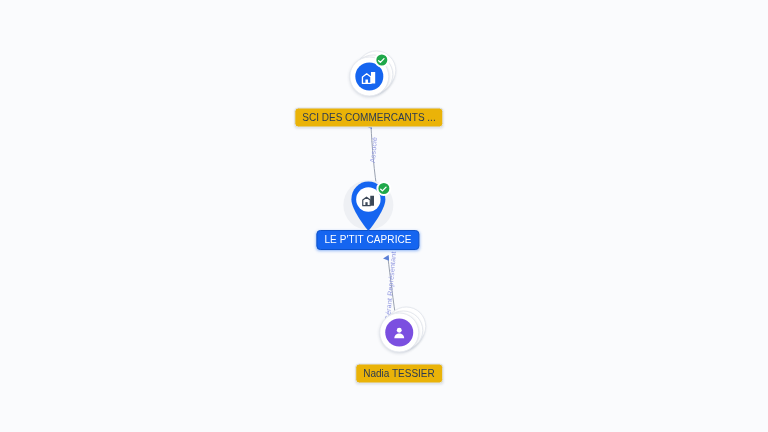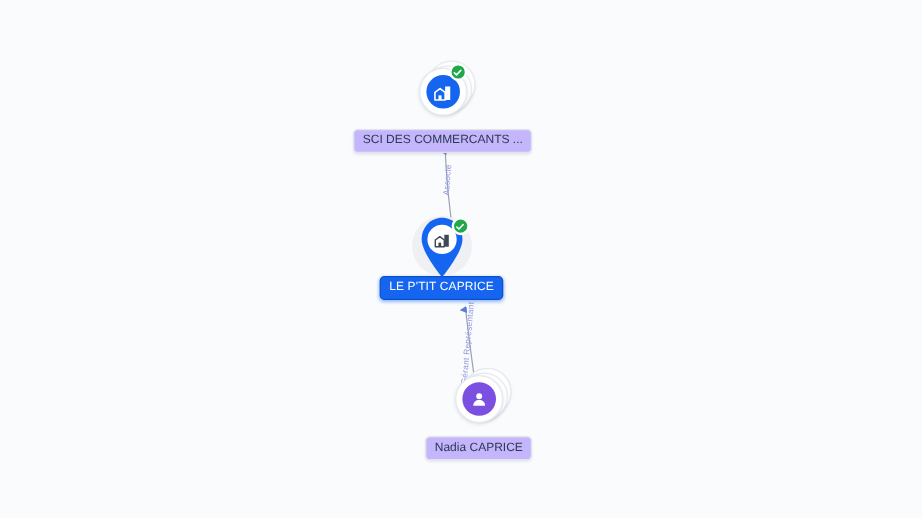--- a/index.html
+++ b/index.html
@@ -114,21 +114,21 @@
     display: flex;
     align-items: center;
     justify-content: center;
     box-sizing: border-box;
   }
   .badge-check svg { display: block; }
 
   
   .node-label {
     margin-top: 3px;
-    background: #c4b5fd;
+    background: #eab308;
     border: 1px solid #dfe3ea;
     border-radius: 4px;
     padding: 3px 7px 4px 7px;
     font-size: 10px;
     line-height: 11px;
     color: #2b3a52;
     white-space: nowrap;
     box-shadow: 0 1px 2px rgba(40,55,90,0.10);
   }
   .node-label.selected {
@@ -227,16 +227,16 @@
       <div class="stack-circle s2"></div>
       <div class="disc-front">
         <div class="disc-inner purple">
           <svg width="16" height="16" viewBox="0 0 24 24" aria-hidden="true">
             <circle cx="12" cy="8.6" r="3.7" fill="#ffffff"></circle>
             <path d="M4.6 20.5 C4.6 15.9 8 13.4 12 13.4 C16 13.4 19.4 15.9 19.4 20.5 Z" fill="#ffffff"></path>
           </svg>
         </div>
       </div>
     </div>
-    <div class="node-label">Nadia CAPRICE</div>
+    <div class="node-label">Nadia TESSIER</div>
   </div>
 
 </div>
 
 </body></html>

